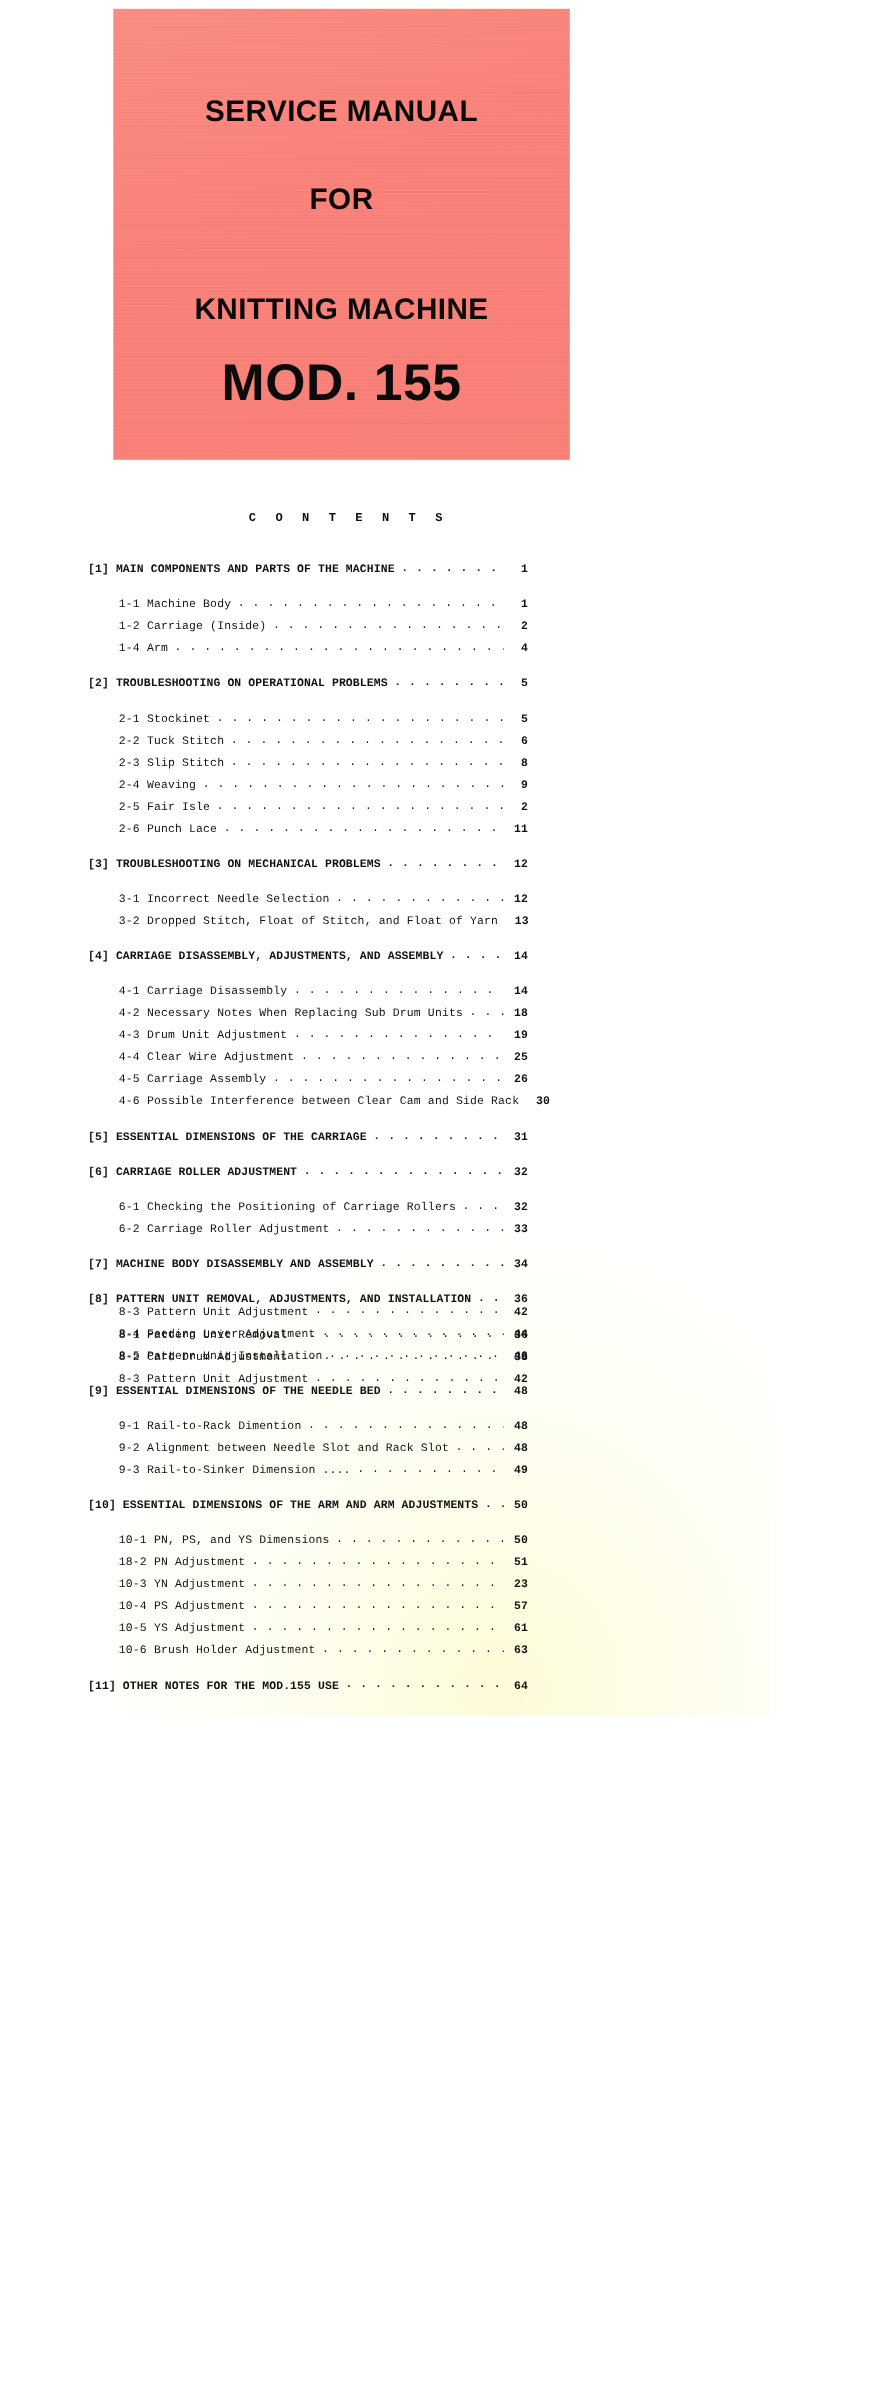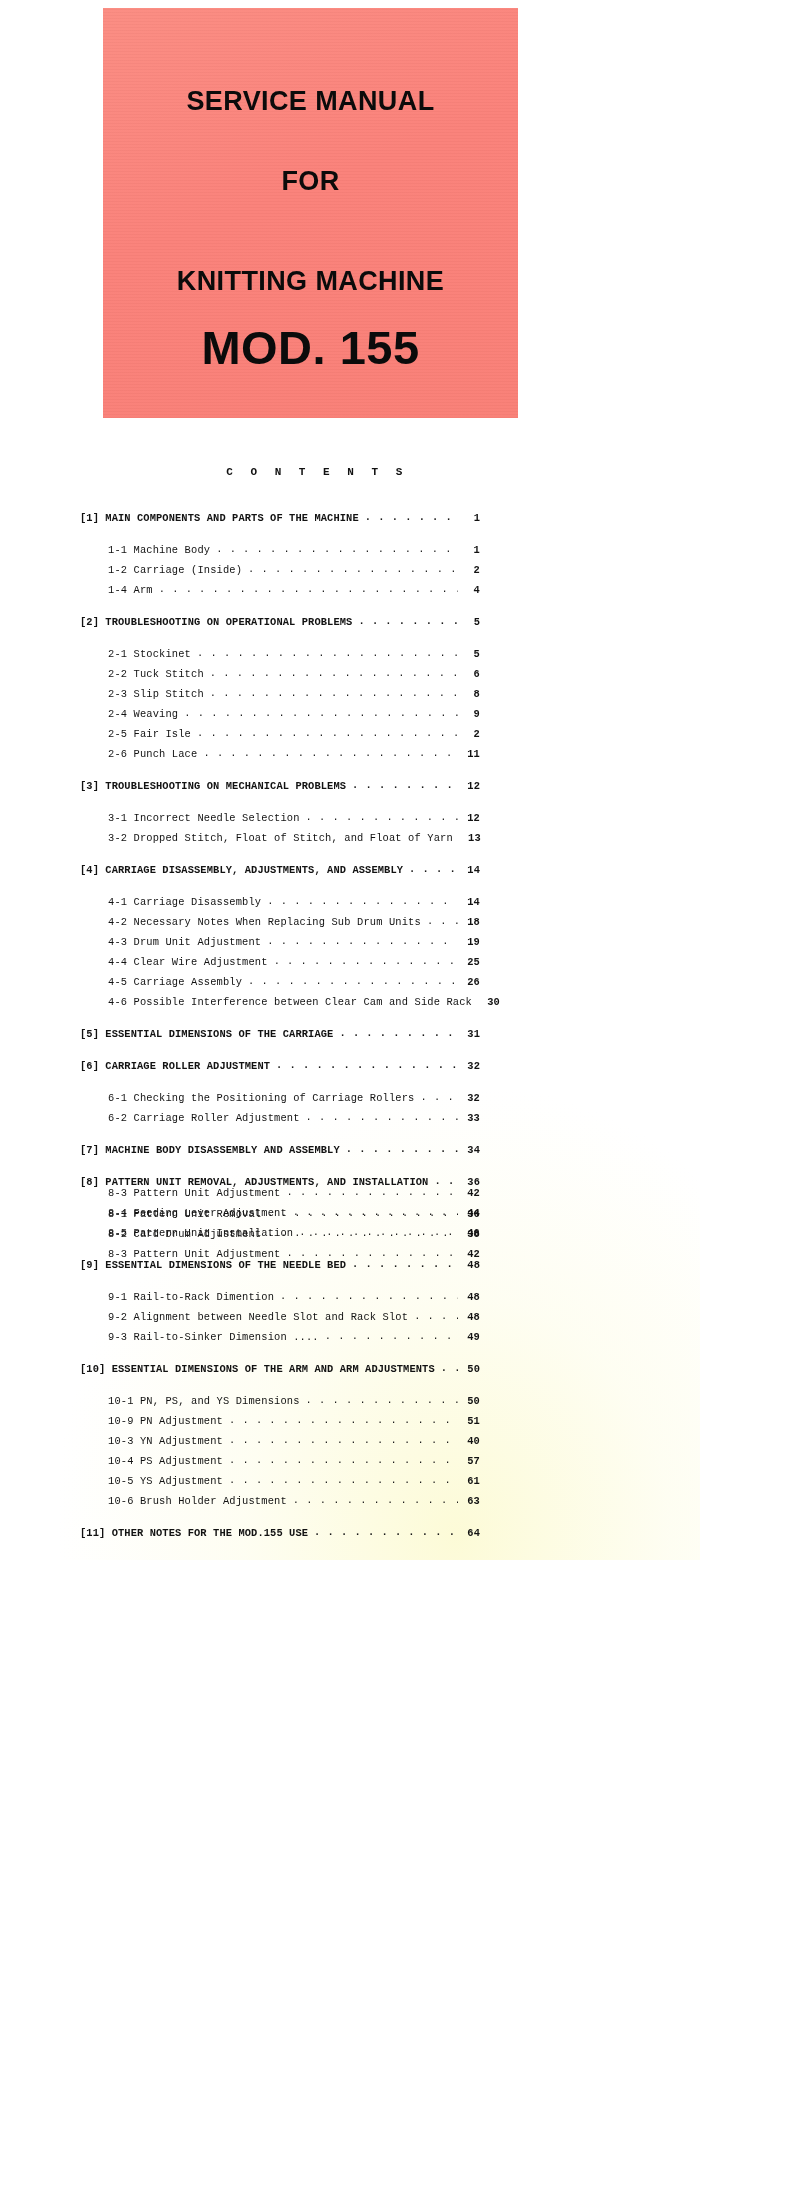--- a/index.html
+++ b/index.html
@@ -343,28 +343,28 @@
       <span class="toc-label">[10] ESSENTIAL DIMENSIONS OF THE ARM AND ARM ADJUSTMENTS</span>
       <span class="toc-leader"></span>
       <span class="toc-page">50</span>
     </div>
     <div class="toc-row level-sub spacer-before">
       <span class="toc-label">10-1 PN, PS, and YS Dimensions</span>
       <span class="toc-leader"></span>
       <span class="toc-page">50</span>
     </div>
     <div class="toc-row level-sub">
-      <span class="toc-label">10-9 PN Adjustment</span>
+      <span class="toc-label">18-2 PN Adjustment</span>
       <span class="toc-leader"></span>
       <span class="toc-page">51</span>
     </div>
     <div class="toc-row level-sub">
       <span class="toc-label">10-3 YN Adjustment</span>
       <span class="toc-leader"></span>
-      <span class="toc-page">40</span>
+      <span class="toc-page">23</span>
     </div>
     <div class="toc-row level-sub">
       <span class="toc-label">10-4 PS Adjustment</span>
       <span class="toc-leader"></span>
       <span class="toc-page">57</span>
     </div>
     <div class="toc-row level-sub">
       <span class="toc-label">10-5 YS Adjustment</span>
       <span class="toc-leader"></span>
       <span class="toc-page">61</span>

